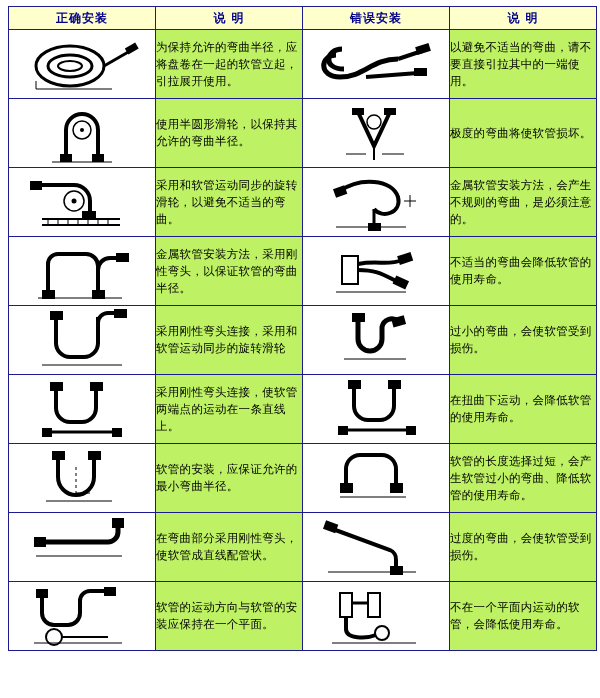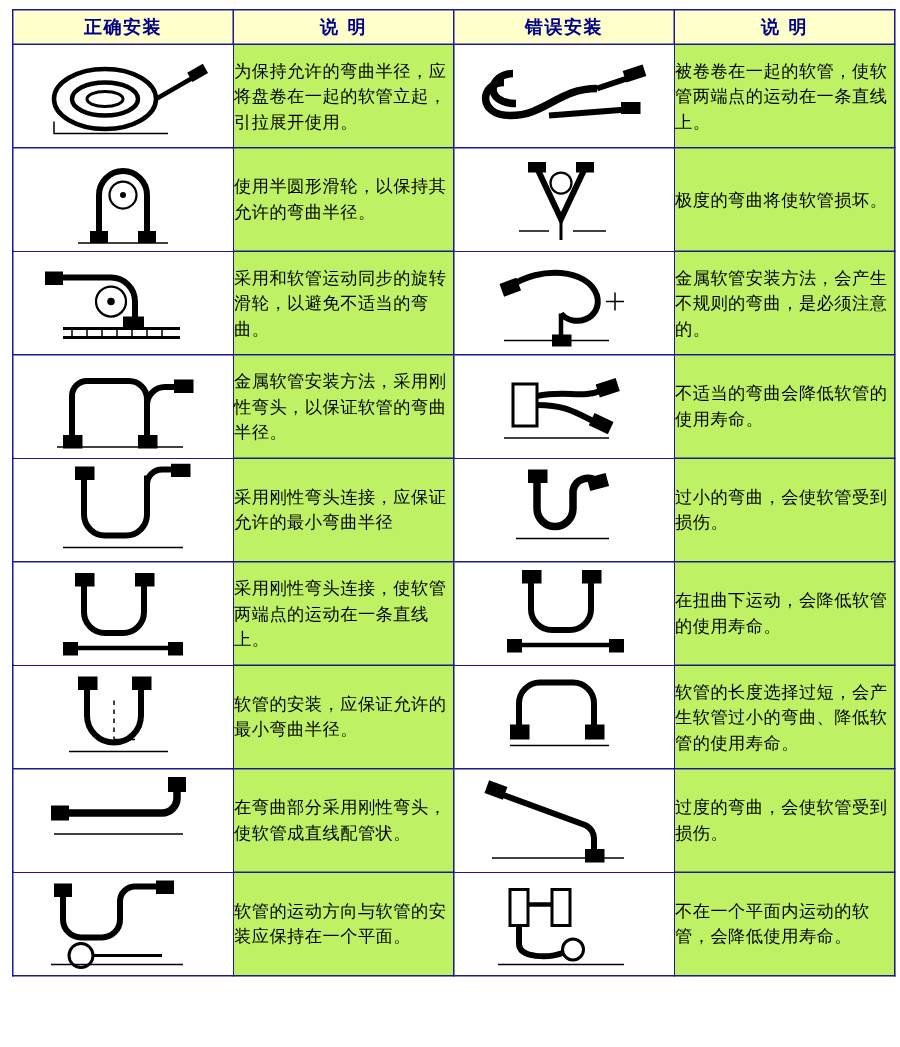--- a/index.html
+++ b/index.html
@@ -109,21 +109,21 @@
             <svg class="fig" viewBox="0 0 140 62">
               <path d="M30 22 C14 22 12 44 34 44 C58 44 66 26 92 26" fill="none" stroke="#000" stroke-width="5"></path>
               <path d="M36 16 C20 16 16 36 38 36" fill="none" stroke="#000" stroke-width="5"></path>
               <path d="M92 26 L116 18" stroke="#000" stroke-width="4" fill="none"></path>
               <rect x="110" y="12" width="14" height="8" transform="rotate(-18 117 16)" fill="#000"></rect>
               <path d="M60 44 L112 40" stroke="#000" stroke-width="4" fill="none"></path>
               <rect x="108" y="35" width="13" height="8" fill="#000"></rect>
             </svg>
           </span>
         </td>
-        <td class="txt-cell">被卷卷在一起的软管，使软管两端点的运动在一条直线上。</td>
+        <td class="txt-cell">以避免不适当的弯曲，请不要直接引拉其中的一端使用。</td>
       </tr>
 
       <tr>
         <td class="img-cell">
           <span class="fig">
             <svg class="fig" viewBox="0 0 140 62">
               <path d="M54 56 L54 28 A16 16 0 0 1 86 28 L86 56" fill="none" stroke="#000" stroke-width="4"></path>
               <circle cx="70" cy="28" r="9" fill="none" stroke="#000" stroke-width="1.5"></circle>
               <circle cx="70" cy="28" r="2" fill="#000"></circle>
               <rect x="48" y="52" width="12" height="8" fill="#000"></rect>
@@ -215,21 +215,21 @@
           <span class="fig">
             <svg class="fig" viewBox="0 0 140 62">
               <path d="M44 6 L44 34 A14 14 0 0 0 58 48 L72 48 A14 14 0 0 0 86 34 L86 8" fill="none" stroke="#000" stroke-width="4"></path>
               <path d="M86 14 A10 10 0 0 1 96 4 L108 4" fill="none" stroke="#000" stroke-width="4"></path>
               <rect x="38" y="2" width="13" height="9" fill="#000"></rect>
               <rect x="102" y="0" width="13" height="9" fill="#000"></rect>
               <path d="M30 56 L110 56" stroke="#000" stroke-width="1"></path>
             </svg>
           </span>
         </td>
-        <td class="txt-cell">采用刚性弯头连接，应保证允许的最小弯曲半径</td>
+        <td class="txt-cell">采用刚性弯头连接，采用和软管运动同步的旋转滑轮</td>
         <td class="img-cell">
           <span class="fig">
             <svg class="fig" viewBox="0 0 140 62">
               <path d="M52 8 L52 30 A12 12 0 0 0 76 30 L76 18 A10 10 0 0 1 92 12" fill="none" stroke="#000" stroke-width="5"></path>
               <rect x="46" y="4" width="13" height="9" fill="#000"></rect>
               <rect x="86" y="8" width="13" height="9" transform="rotate(-15 92 12)" fill="#000"></rect>
               <path d="M38 50 L100 50" stroke="#000" stroke-width="1"></path>
             </svg>
           </span>
         </td>

